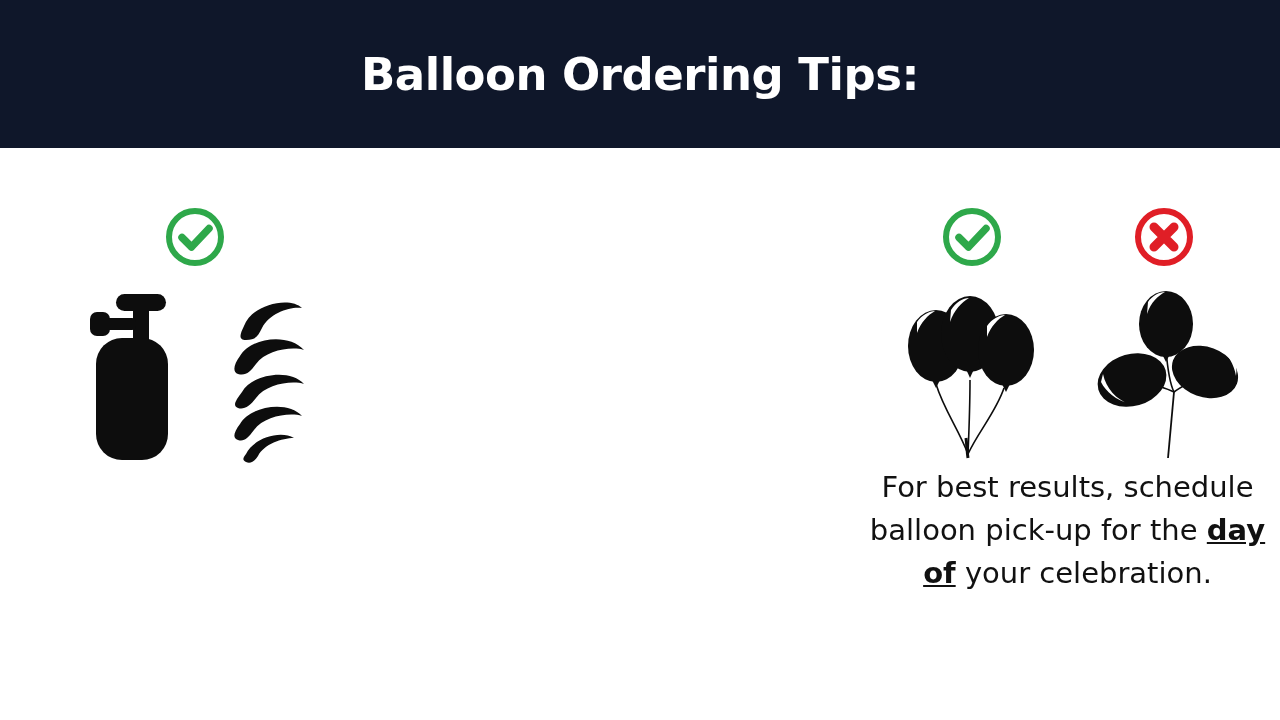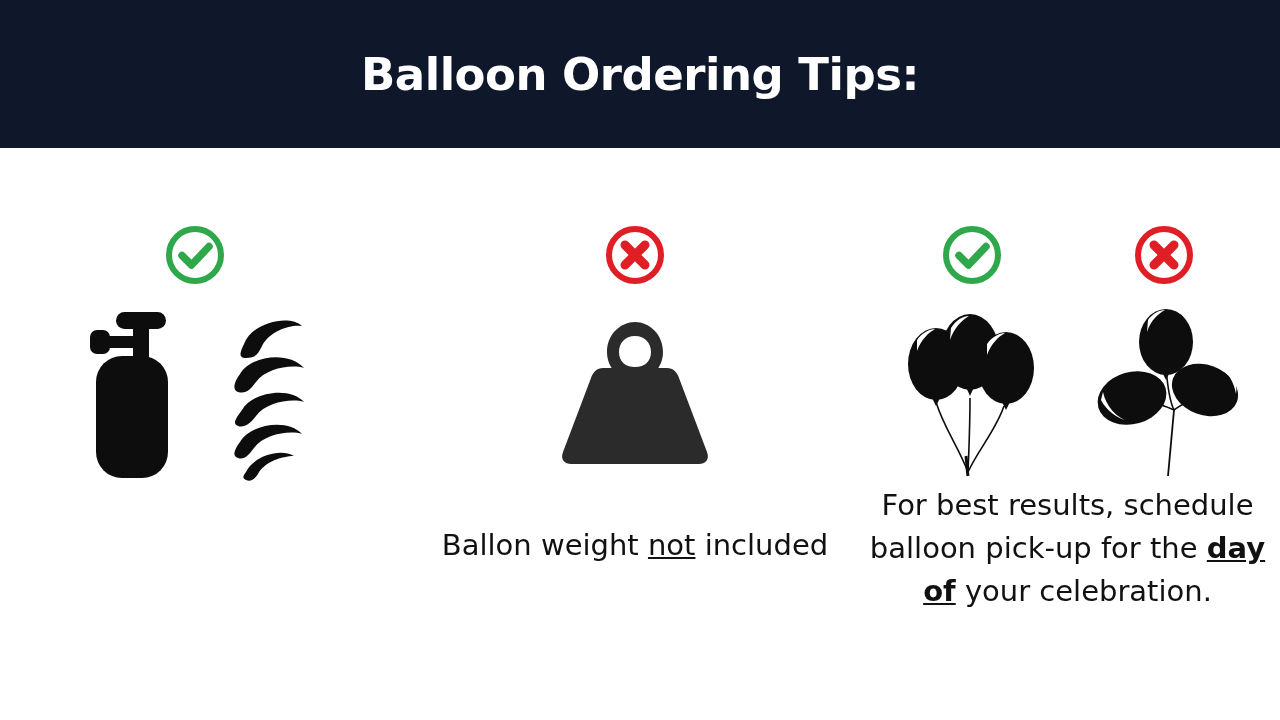--- a/index.html
+++ b/index.html
@@ -47,21 +47,21 @@
   .content {
     position: absolute;
     left: 0;
     top: 148px;
     width: 1280px;
     height: 572px;
   }
 
   .col {
     position: absolute;
-    top: 18px;
+    top: 0;
     height: 488px;
     box-sizing: border-box;
   }
   .col-1 { left: 0px;   width: 390px; }
   .col-2 { left: 425px; width: 420px; }
   .col-3 { left: 855px; width: 425px; }
 
   
   .mark-row {
     position: absolute;
@@ -170,52 +170,20 @@
               <path d="M10 104 C20 86, 58 80, 72 96 C60 92, 34 96, 24 110 C18 118, 12 122, 6 120 C0 118, 4 112, 10 104 Z"></path>
               <path d="M8 136 C18 118, 56 112, 70 128 C58 124, 32 128, 22 142 C16 150, 12 154, 6 152 C0 150, 2 144, 8 136 Z"></path>
               <path d="M14 166 C22 150, 48 142, 62 150 C50 150, 32 156, 26 168 C22 174, 18 176, 14 174 C10 172, 11 170, 14 166 Z"></path>
             </g>
           </svg>
         </span>
       </div>
 
     </div>
 
-    <div class="col col-2">
-
-      <div class="mark-row">
-        <span class="mark">
-          <svg width="62" height="62" viewBox="0 0 62 62">
-            <circle cx="31" cy="31" r="26" fill="none" stroke="#E01E26" stroke-width="6"></circle>
-            <path d="M21 21 L41 41 M41 21 L21 41" fill="none" stroke="#E01E26" stroke-width="9" stroke-linecap="round"></path>
-          </svg>
-        </span>
-      </div>
-
-      <div class="art-row">
-        <span>
-          <svg width="168" height="168" viewBox="0 0 168 168">
-            <g fill="#2B2B2B">
-              <path d="M56 46 C56 28, 70 16, 84 16 C98 16, 112 28, 112 46
-                       C112 62, 100 74, 84 74 C68 74, 56 62, 56 46 Z
-                       M84 30 C74 30, 68 37, 68 46 C68 55, 74 61, 84 61
-                       C94 61, 100 55, 100 46 C100 37, 94 30, 84 30 Z"></path>
-              <path d="M52 62 C46 62, 42 66, 40 72 L12 146
-                       C9 154, 14 158, 20 158 L148 158
-                       C154 158, 159 154, 156 146 L128 72
-                       C126 66, 122 62, 116 62 Z"></path>
-            </g>
-          </svg>
-        </span>
-      </div>
-
-      <div class="caption cap-2">
-        <span>Ballon weight </span><u>not</u><span> included</span>
-      </div>
-    </div>
 
     <div class="col col-3">
 
       <div class="mark-row two-marks">
         <span class="mark">
           <svg width="62" height="62" viewBox="0 0 62 62">
             <circle cx="31" cy="31" r="26" fill="none" stroke="#2EA84A" stroke-width="6"></circle>
             <path d="M18 31.5 L27.5 41 L45 22.5" fill="none" stroke="#2EA84A" stroke-width="7.5" stroke-linecap="round" stroke-linejoin="round"></path>
           </svg>
         </span>

